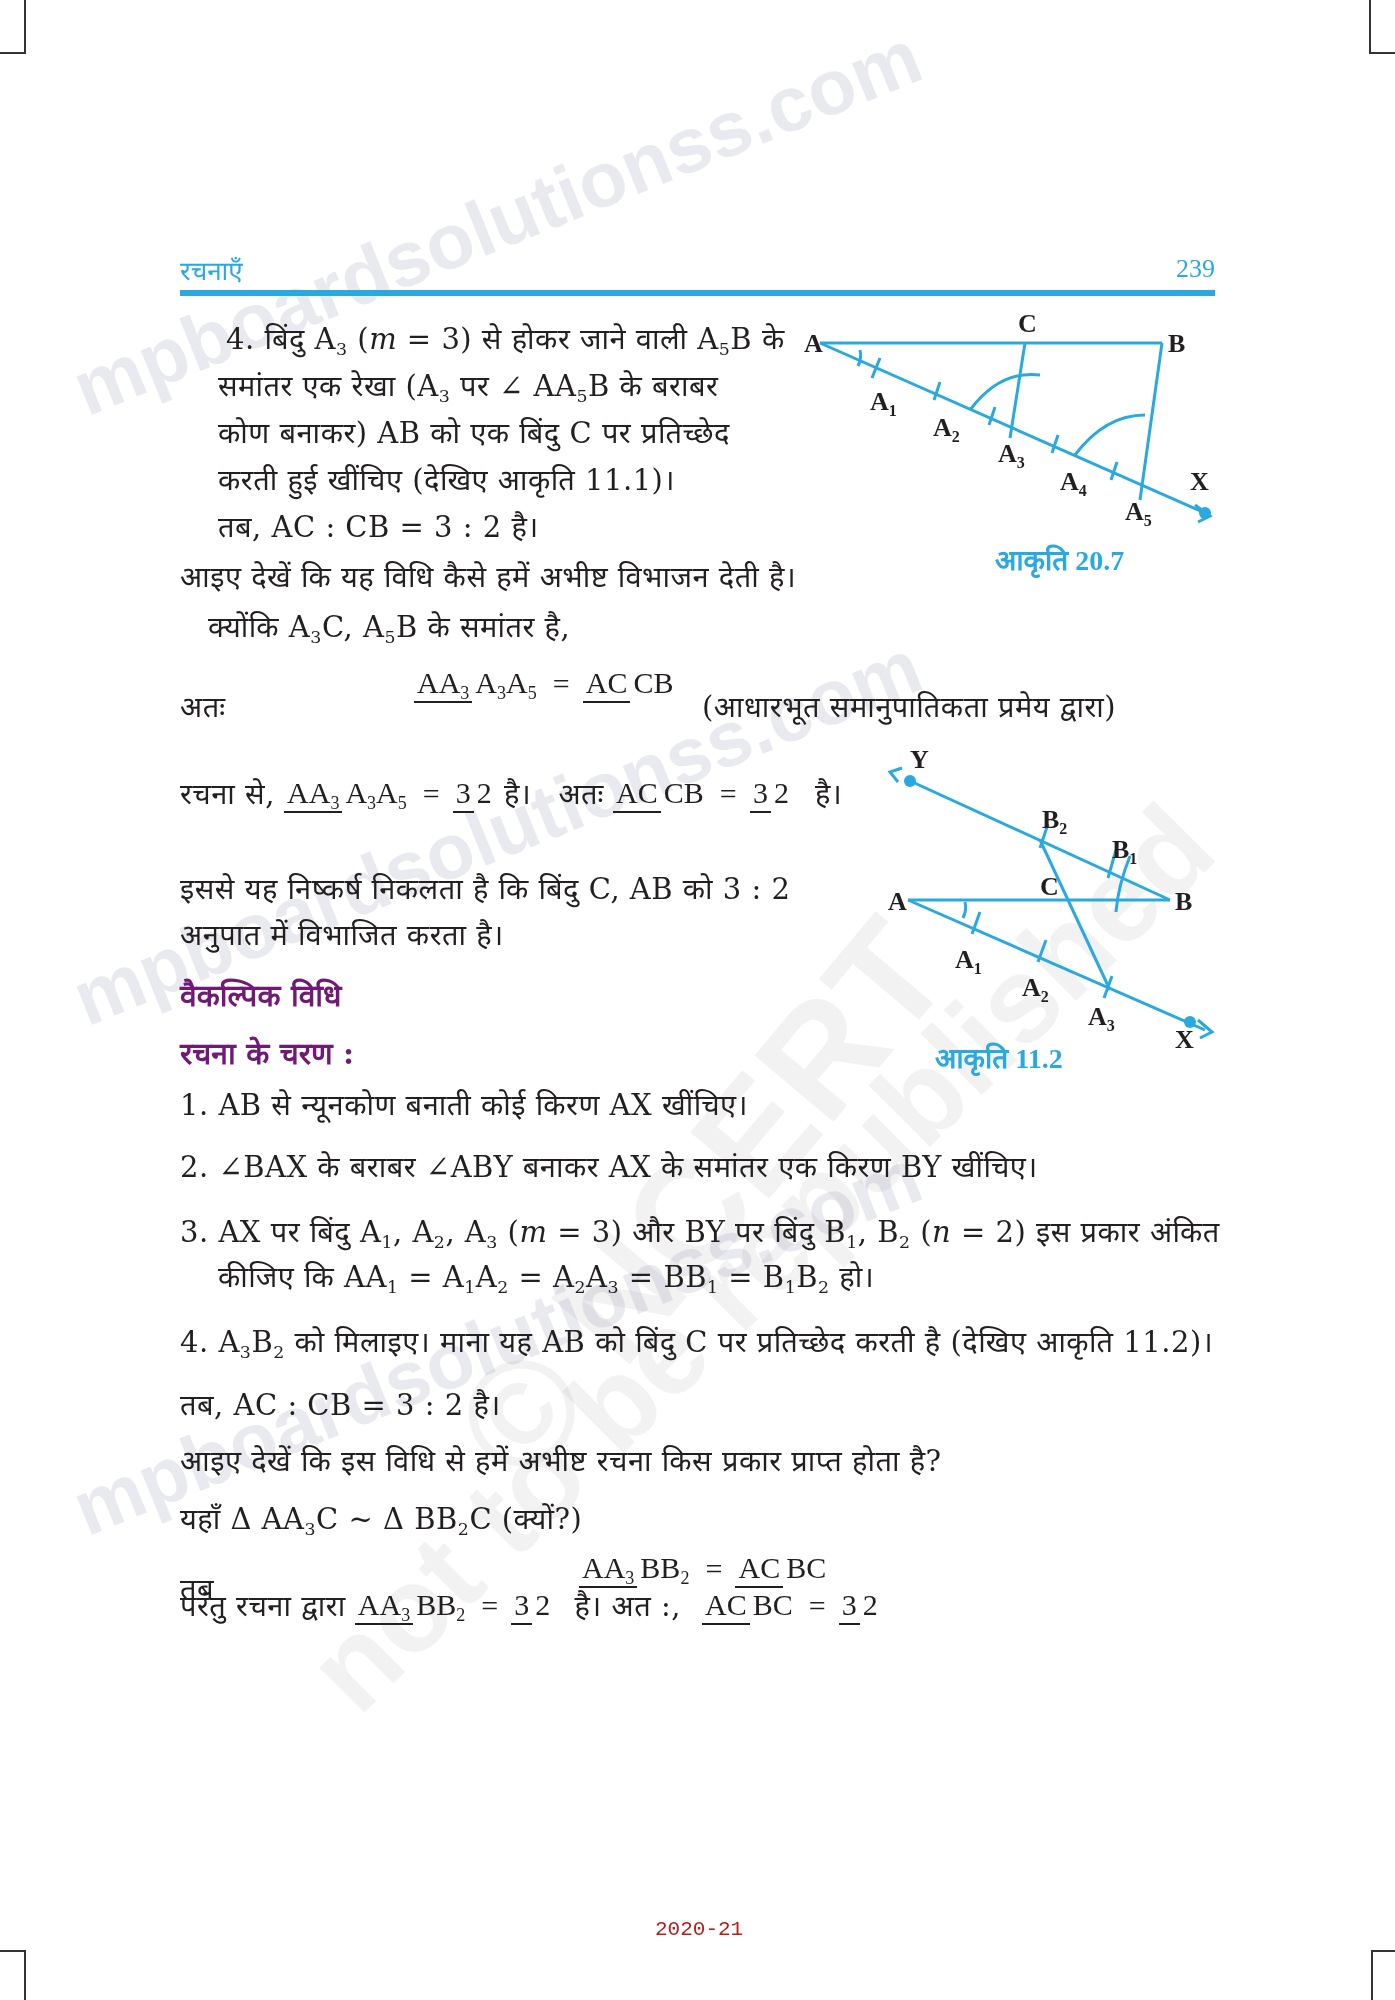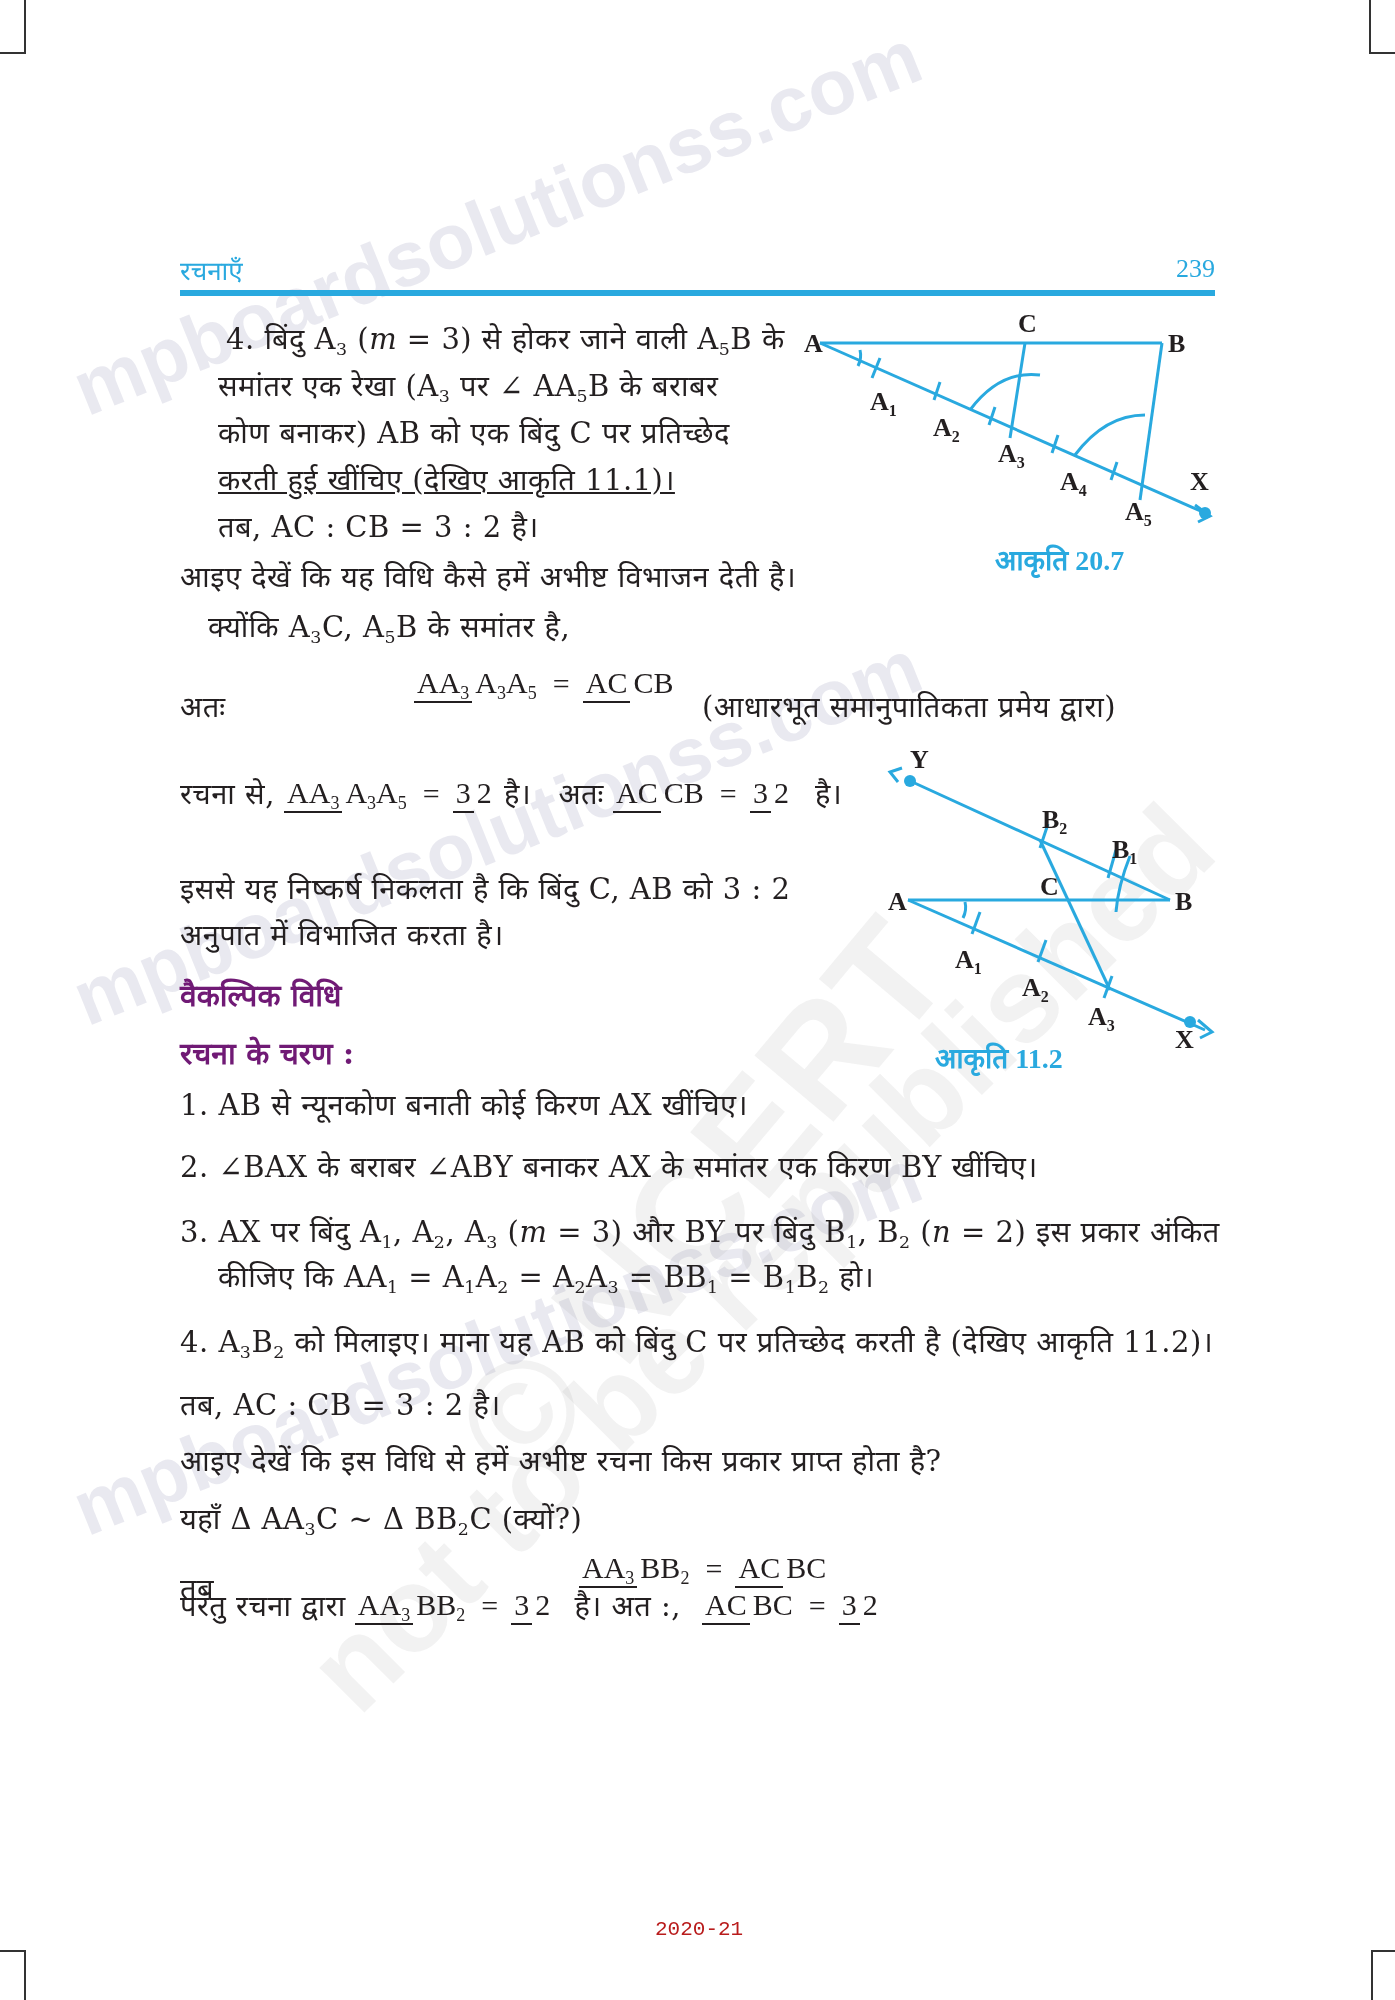--- a/index.html
+++ b/index.html
@@ -46,21 +46,21 @@
 </div>
 <div class="abs rule" style="left:180px;top:290px;width:1035px;"></div>
 
 <div class="abs txt" style="left:180px;top:320px;margin-left:46px;">
   <span>4. बिंदु A</span><sub>3</sub><span> (</span><i>m</i><span> = 3) से होकर जाने वाली A</span><sub>5</sub><span>B के</span>
 </div>
 <div class="abs txt" style="left:218px;top:367px;">
   <span>समांतर एक रेखा (A</span><sub>3</sub><span> पर ∠ AA</span><sub>5</sub><span>B के बराबर</span>
 </div>
 <div class="abs txt" style="left:218px;top:414px;">कोण बनाकर) AB को एक बिंदु C पर प्रतिच्छेद</div>
-<div class="abs txt" style="left:218px;top:461px;text-decoration:underline;">करती हुई खींचिए (देखिए आकृति 11.1)।</div>
+<div class="abs txt" style="left:218px;top:461px;">करती हुई खींचिए (देखिए आकृति 11.1)।</div>
 <div class="abs txt" style="left:218px;top:508px;">तब, AC : CB = 3 : 2 है।</div>
 
 <div class="abs" style="left:800px;top:310px;width:420px;height:280px;">
   <svg width="420" height="280">
     <g stroke="#29a9df" stroke-width="3" fill="none">
       <line x1="20" y1="33" x2="362" y2="33"></line>
       <line x1="20" y1="33" x2="405" y2="203"></line>
       <polyline points="395,195 410,206 398,212"></polyline>
       <line x1="362" y1="33" x2="340" y2="190"></line>
       <line x1="225" y1="33" x2="210" y2="128"></line>

